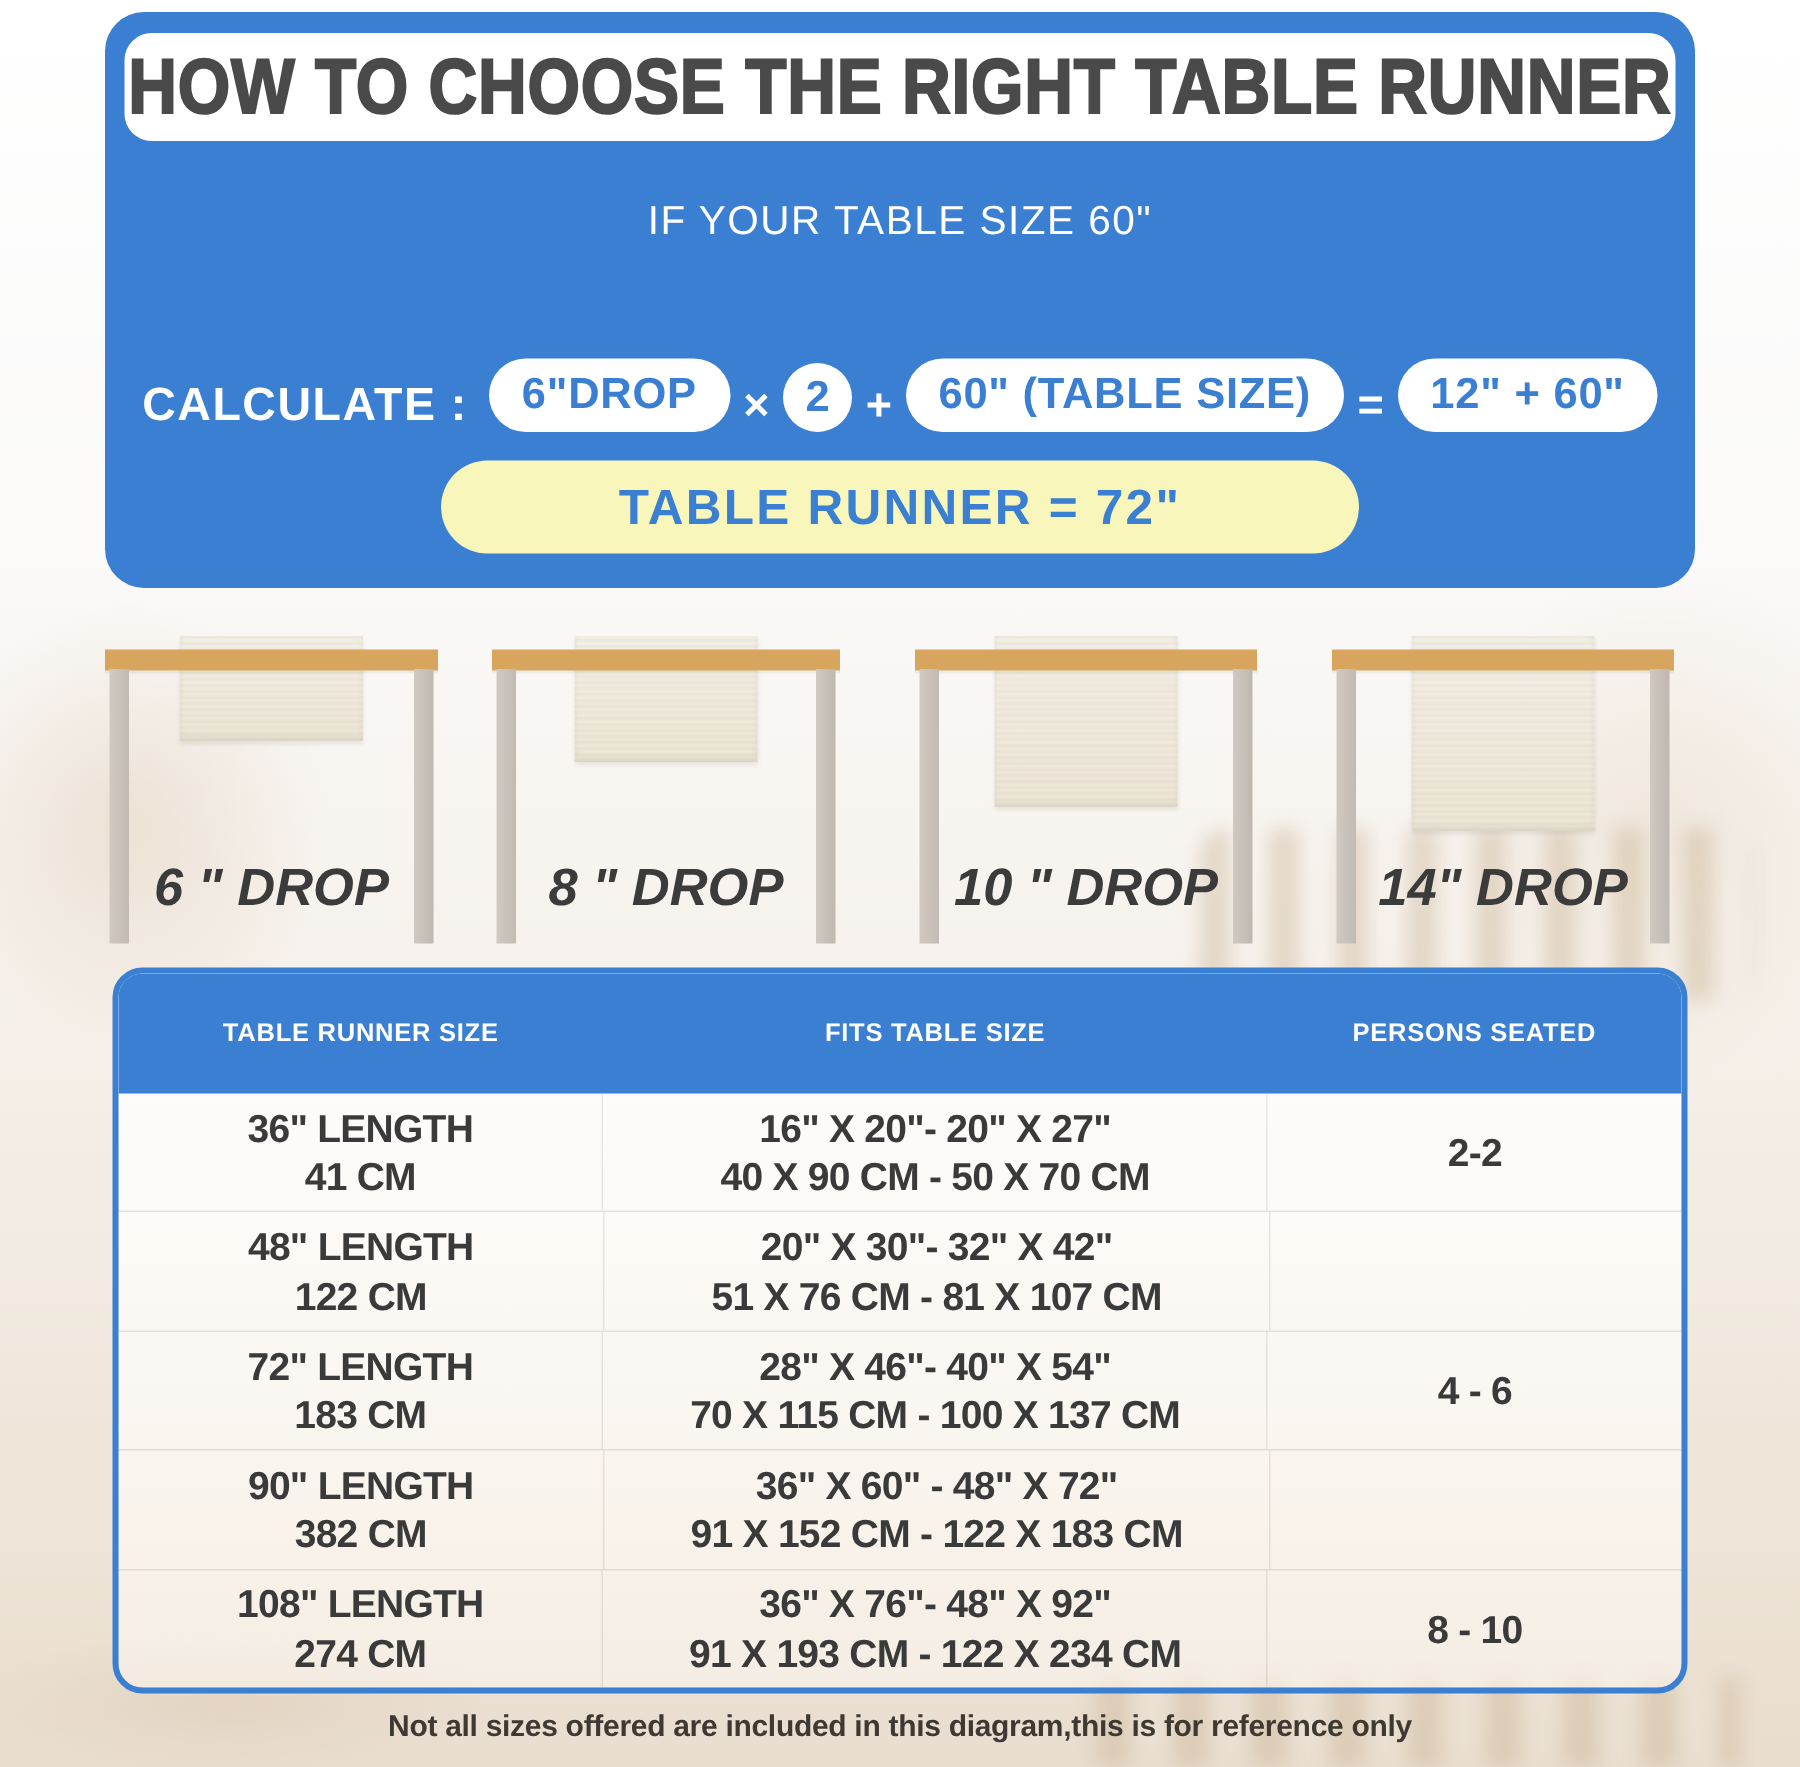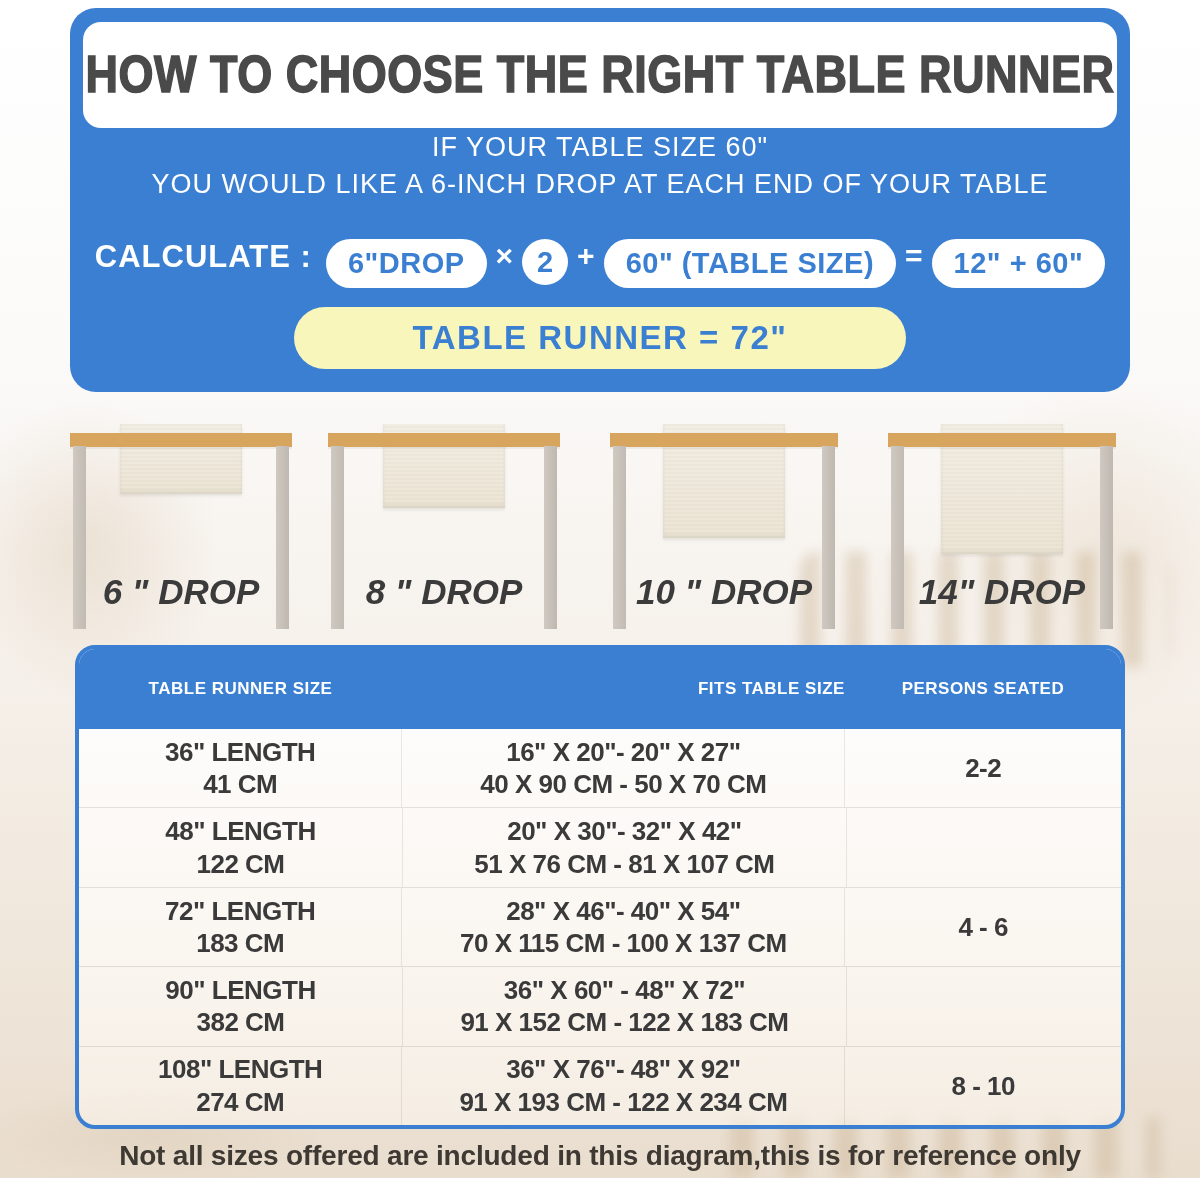--- a/index.html
+++ b/index.html
@@ -21,29 +21,29 @@
     filter:blur(6px);}
   .bg-slats-bottom{position:absolute;right:40px;top:1118px;width:430px;height:60px;
     background:repeating-linear-gradient(90deg,rgba(196,172,138,0.35) 0 24px,rgba(243,237,228,0.12) 24px 52px);
     filter:blur(6px);}
   .bg-spot-bottomleft{position:absolute;left:-20px;top:1090px;width:340px;height:90px;
     background:radial-gradient(closest-side,rgba(220,203,180,0.5),rgba(220,203,180,0));filter:blur(4px);}
 
   
   .top-panel{position:absolute;left:70px;top:8px;width:1060px;height:384px;
     background:#3a7fd2;border-radius:26px;}
-  .title-banner{position:absolute;left:13px;right:13px;top:14px;height:106px;background:#ffffff;
+  .title-banner{position:absolute;left:13px;right:13px;top:14px;height:72px;background:#ffffff;
     border-radius:18px;display:flex;align-items:center;justify-content:center;}
   .title-text{font-size:45px;font-weight:bold;color:#4a4a4a;white-space:nowrap;
     transform:scale(1.0,1.15);-webkit-text-stroke:1.3px #4a4a4a;letter-spacing:0.5px;}
   .subtitle{position:absolute;left:0;right:0;text-align:center;color:#ffffff;
     font-size:27px;letter-spacing:1px;white-space:nowrap;}
   .sub1{top:124px;}
   .sub2{top:161px;}
-  .calc-row{position:absolute;top:231px;left:0;right:0;display:flex;align-items:flex-start;
+  .calc-row{position:absolute;top:231px;left:0;right:0;display:flex;align-items:flex-end;
     justify-content:center;gap:9px;color:#ffffff;}
   .calc-label{font-size:31px;font-weight:bold;letter-spacing:1px;margin-right:5px;}
   .pill{background:#ffffff;color:#3a7fd2;font-weight:bold;font-size:29px;
     padding:8px 22px;border-radius:28px;white-space:nowrap;letter-spacing:0.5px;}
   .circle{background:#ffffff;color:#3a7fd2;font-weight:bold;font-size:29px;width:46px;height:46px;
     border-radius:50%;display:flex;align-items:center;justify-content:center;flex:0 0 auto;}
   .op{font-size:30px;font-weight:bold;}
   .result-pill{position:absolute;top:299px;left:50%;transform:translateX(-50%);
     width:612px;height:62px;background:#f8f6bb;border-radius:31px;
     display:flex;align-items:center;justify-content:center;
@@ -74,51 +74,50 @@
     font-size:35px;font-weight:bold;font-style:italic;color:#3b3b3b;white-space:nowrap;}
 
   
   .size-panel{position:absolute;left:75px;top:645px;width:1050px;height:484px;
     box-sizing:border-box;border:4px solid #3a7fd2;border-radius:20px;overflow:hidden;
     background:linear-gradient(180deg,rgba(255,255,255,0.92) 0%,rgba(253,250,246,0.8) 60%,rgba(250,244,236,0.66) 100%);}
   .size-header{display:flex;height:80px;background:#3a7fd2;color:#ffffff;
     font-weight:bold;font-size:17px;letter-spacing:0.5px;align-items:center;}
   .hc{text-align:center;}
   .c1{width:31%;}
-  .c2{width:42.5%;text-align:right;}
+  .c2{width:42.5%;}
   .c3{width:26.5%;}
   .size-body{display:flex;flex-direction:column;height:calc(100% - 80px);}
   .srow{flex:1;display:flex;align-items:stretch;border-top:1px solid rgba(120,110,100,0.18);}
   .srow:first-child{border-top:none;}
   .cell{display:flex;flex-direction:column;justify-content:center;text-align:center;
     font-weight:bold;color:#3a3a3a;font-size:26px;line-height:1.25;letter-spacing:-0.5px;}
   .srow .c1,.srow .c2{border-right:1px solid rgba(120,110,100,0.15);}
 
   
   .footer-note{position:absolute;left:0;right:0;top:1140px;text-align:center;
-    font-size:28px;font-weight:bold;color:#3e3933;letter-spacing:-0.2px;}
+    font-size:20px;font-weight:bold;color:#3e3933;letter-spacing:-0.2px;}
 </style>
 </head>
 <body>
 
 <div class="canvas">
 
   <div class="bgbase"></div>
   <div class="bg-spot-left"></div>
   <div class="bg-spot-right"></div>
   <div class="bg-slats"></div>
   <div class="bg-slats-bottom"></div>
   <div class="bg-spot-bottomleft"></div>
 
   <section class="top-panel">
     <div class="title-banner">
       <span class="title-text">HOW TO CHOOSE THE RIGHT TABLE RUNNER</span>
     </div>
     <div class="subtitle sub1">IF YOUR TABLE SIZE 60"</div>
-    <div class="subtitle sub2">YOU WOULD LIKE A 6-INCH DROP AT EACH END OF YOUR TABLE</div>
 
     <div class="calc-row">
       <span class="calc-label">CALCULATE :</span>
       <span class="pill">6"DROP</span>
       <span class="op">×</span>
       <span class="circle">2</span>
       <span class="op">+</span>
       <span class="pill">60" (TABLE SIZE)</span>
       <span class="op">=</span>
       <span class="pill">12" + 60"</span>

